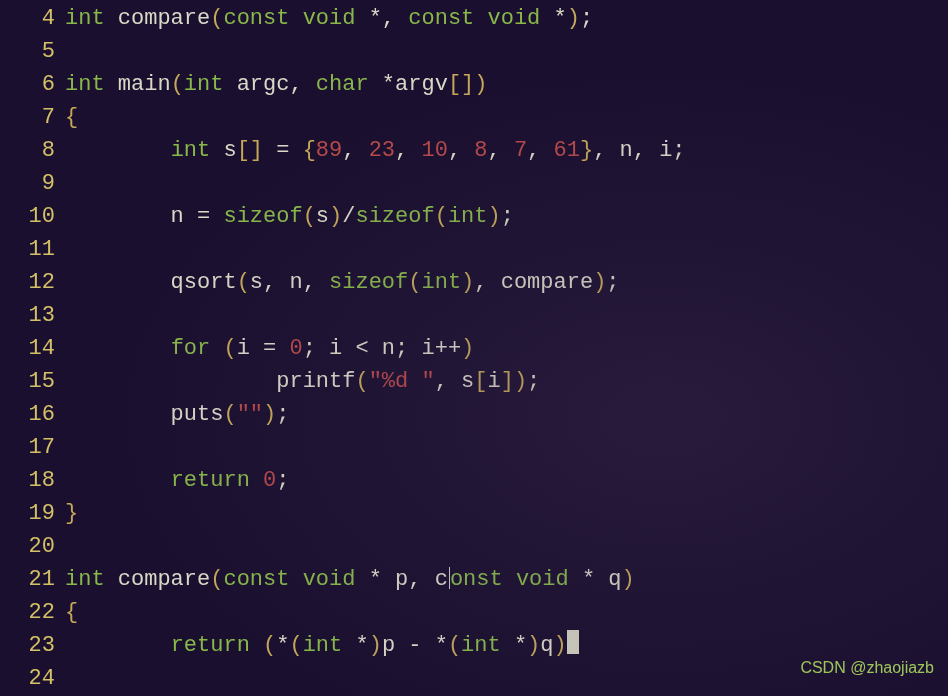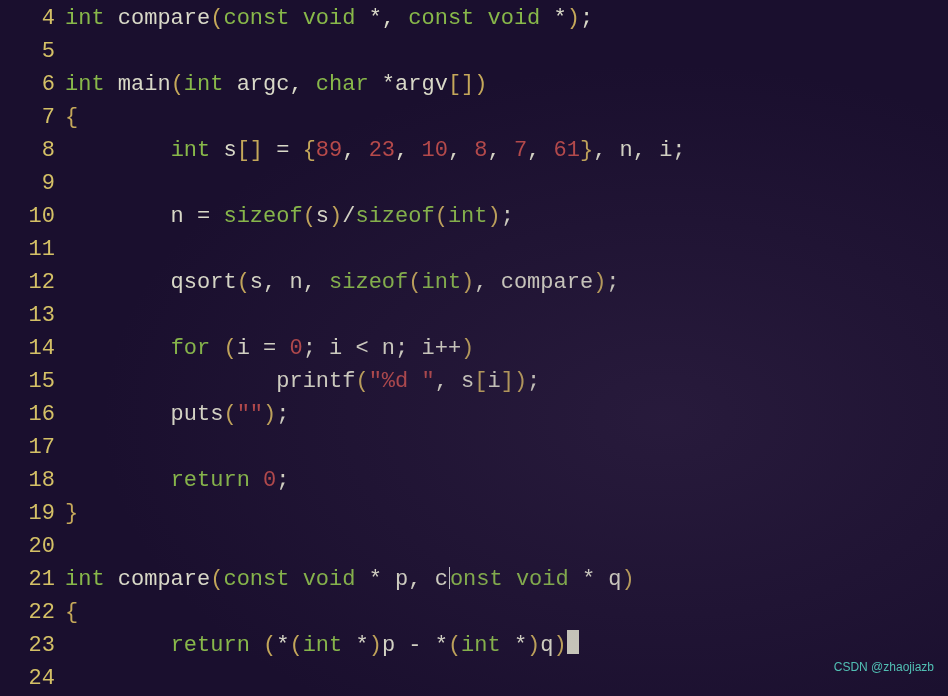--- a/index.html
+++ b/index.html
@@ -36,22 +36,22 @@
   }
   .kw    { color: #88b84a; }   
   .pale  { color: #d9d9c8; }   
   .num   { color: #b84a4a; }   
   .str   { color: #b84a4a; }   
   .paren { color: #c5a85a; }   
   .watermark {
     position: absolute;
     bottom: 12px;
     right: 14px;
-    color: #5eead4;
-    font-size: 12px;
+    color: #bef264;
+    font-size: 16px;
     font-family: Arial, sans-serif;
     opacity: 0.8;
     margin-left: 48px;
   }
   .cursor-block {
     display: inline-block;
     width: 12px;
     height: 24px;
     background: #d0d0c0;
     vertical-align: -3px;

